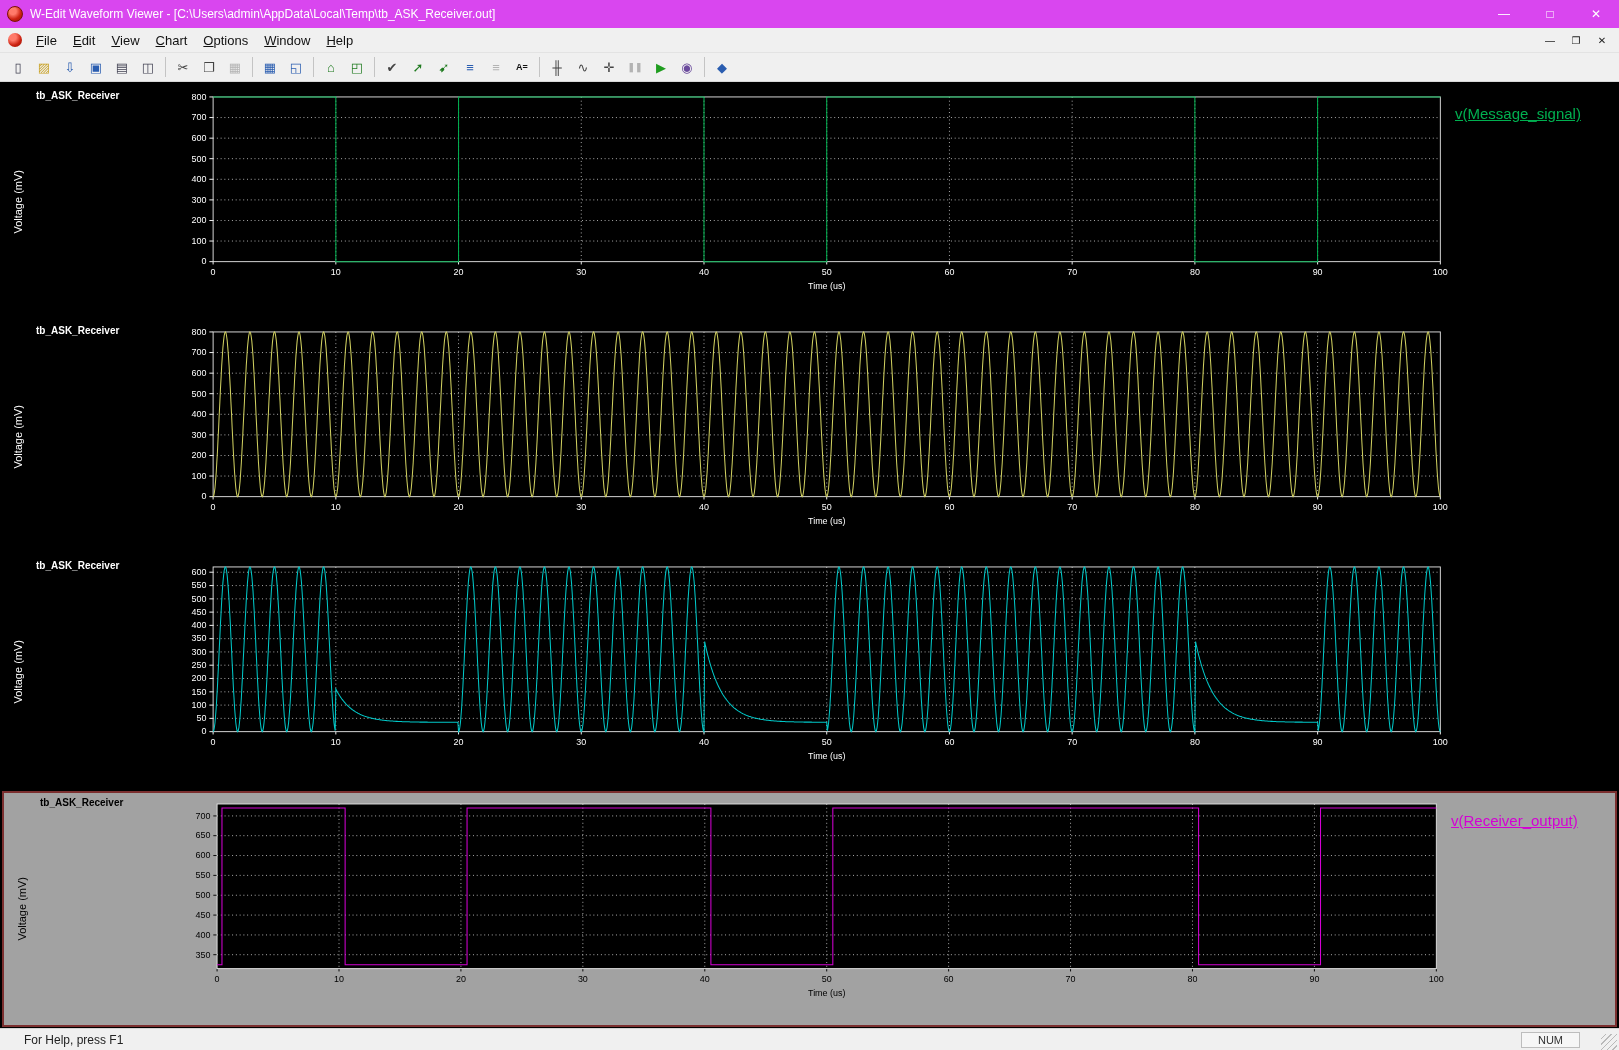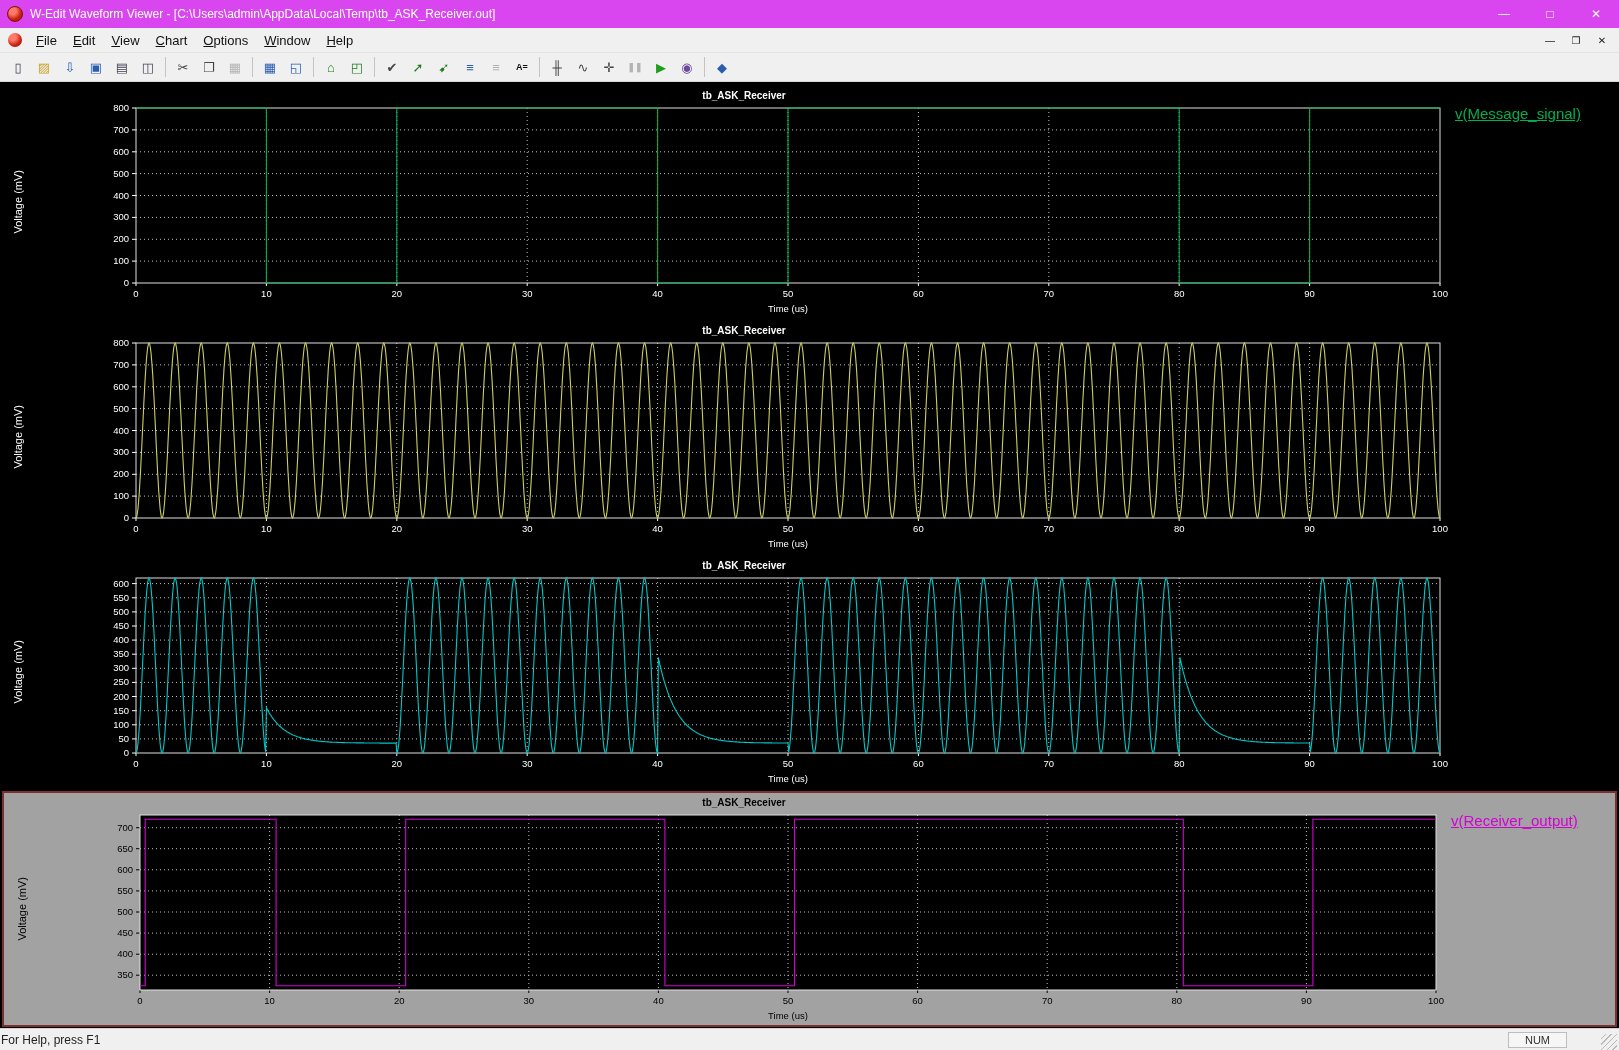--- a/index.html
+++ b/index.html
@@ -34,31 +34,31 @@
     font-size:13px; margin:0 1px; border:1px solid transparent; }
   .tool-btn.multi { font-size:9px; font-weight:bold; letter-spacing:0; }
   .tool-btn.disabled { opacity:.35; }
   .tool-sep { width:1px; height:20px; background:#c4c4c4; margin:0 4px; flex:0 0 auto; }
   
   .charts { height:946px; background:#000; padding-top:4px; }
   .panel { display:grid; grid-template-columns:36px 1fr 167px; height:232px; margin-bottom:3px; }
   .panel.selected { border:2px solid #7b2f2f; background:#a2a2a2; margin:0 2px; height:236px; }
   .ylabel { display:flex; align-items:center; justify-content:center; color:#fff; font-size:11px; }
   .ylabel span { writing-mode:vertical-rl; transform:rotate(180deg); white-space:nowrap; }
-  .plotcol { display:flex; flex-direction:column; min-width:0; }
+  .plotcol { display:flex; min-width:0; }
   .ptitle { height:17px; padding-top:4px; text-align:center; color:#fff; font-size:10px; font-weight:bold; }
   svg.plot { width:100%; height:212px; display:block; }
   .legend { padding-top:19px; padding-left:3px; font-size:15px; white-space:nowrap; }
   .legend .sig { text-decoration:underline; }
   .panel.selected .ptitle, .panel.selected .ylabel { color:#000; }
   
   .statusbar { height:22px; background:#f0f0f0; border-top:1px solid #d4d4d4;
     display:flex; align-items:center; font-size:12px; color:#222; }
-  .status-text { padding-left:1px; }
-  .num-box { margin-left:auto; margin-right:34px; border:1px solid #bdbdbd; background:#f6f6f6;
+  .status-text { padding-left:24px; }
+  .num-box { margin-left:auto; margin-right:21px; border:1px solid #bdbdbd; background:#f6f6f6;
     padding:1px 16px; font-size:11px; color:#333; }
   .grip { width:16px; height:16px; margin-right:2px; align-self:flex-end;
     background:repeating-linear-gradient(135deg, transparent 0 3px, #b9b9b9 3px 4px); }
 </style>
 </head>
 <body>
 
 <div class="titlebar" style="background: #d946ef;">
   <div class="app-icon"></div>
   <div class="tb-title">W-Edit Waveform Viewer - [C:\Users\admin\AppData\Local\Temp\tb_ASK_Receiver.out]</div>

